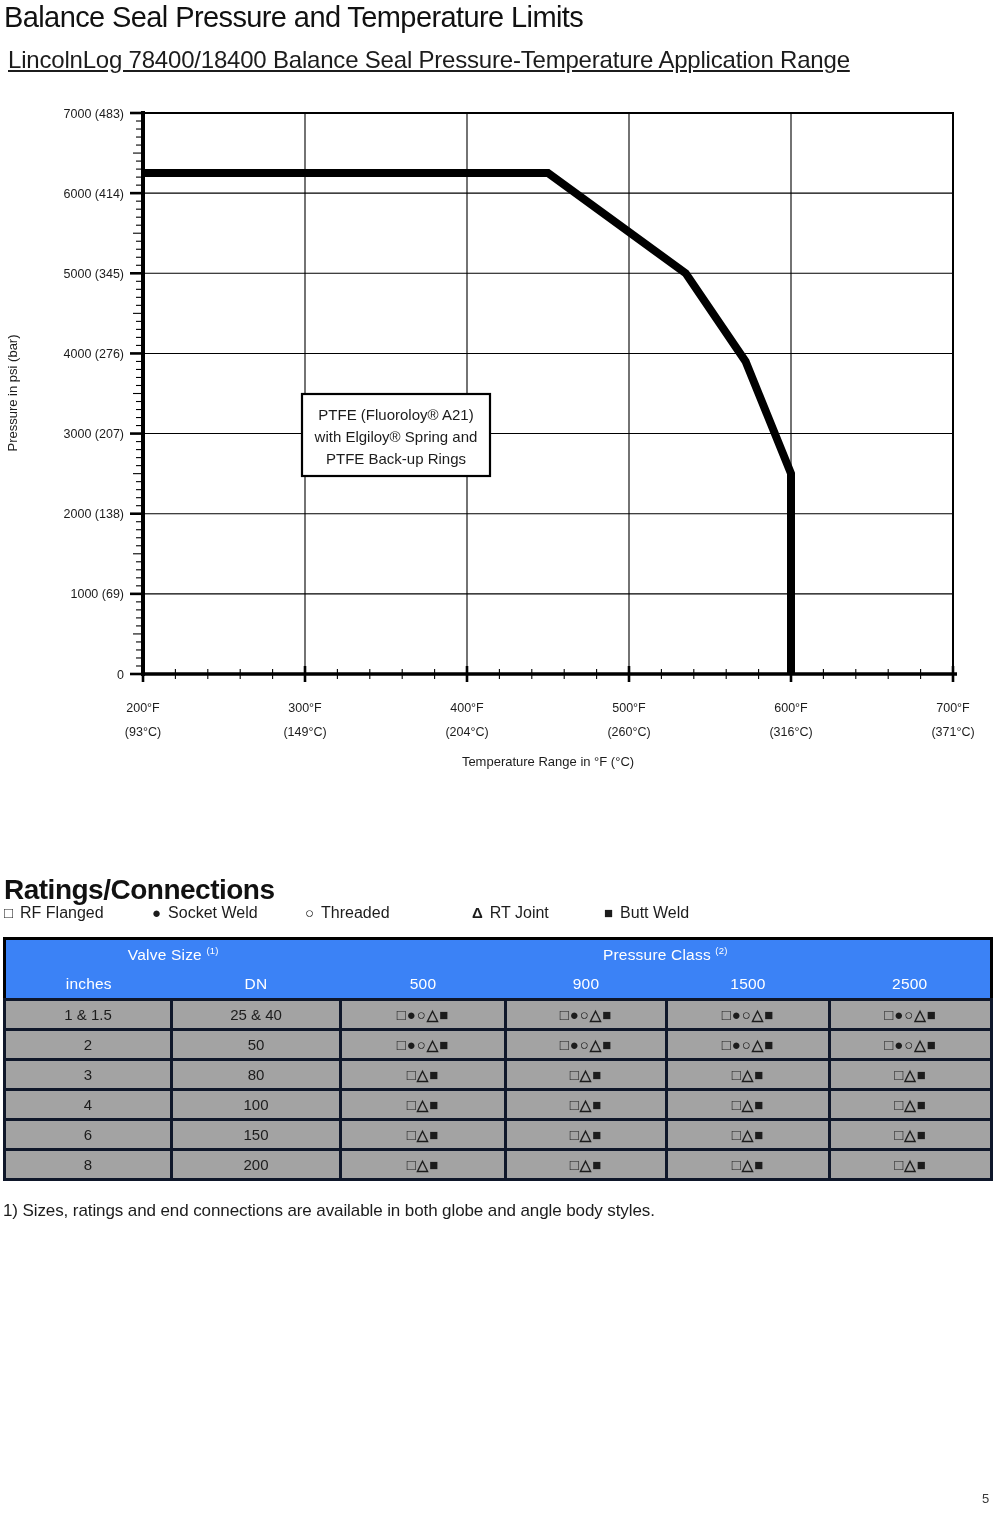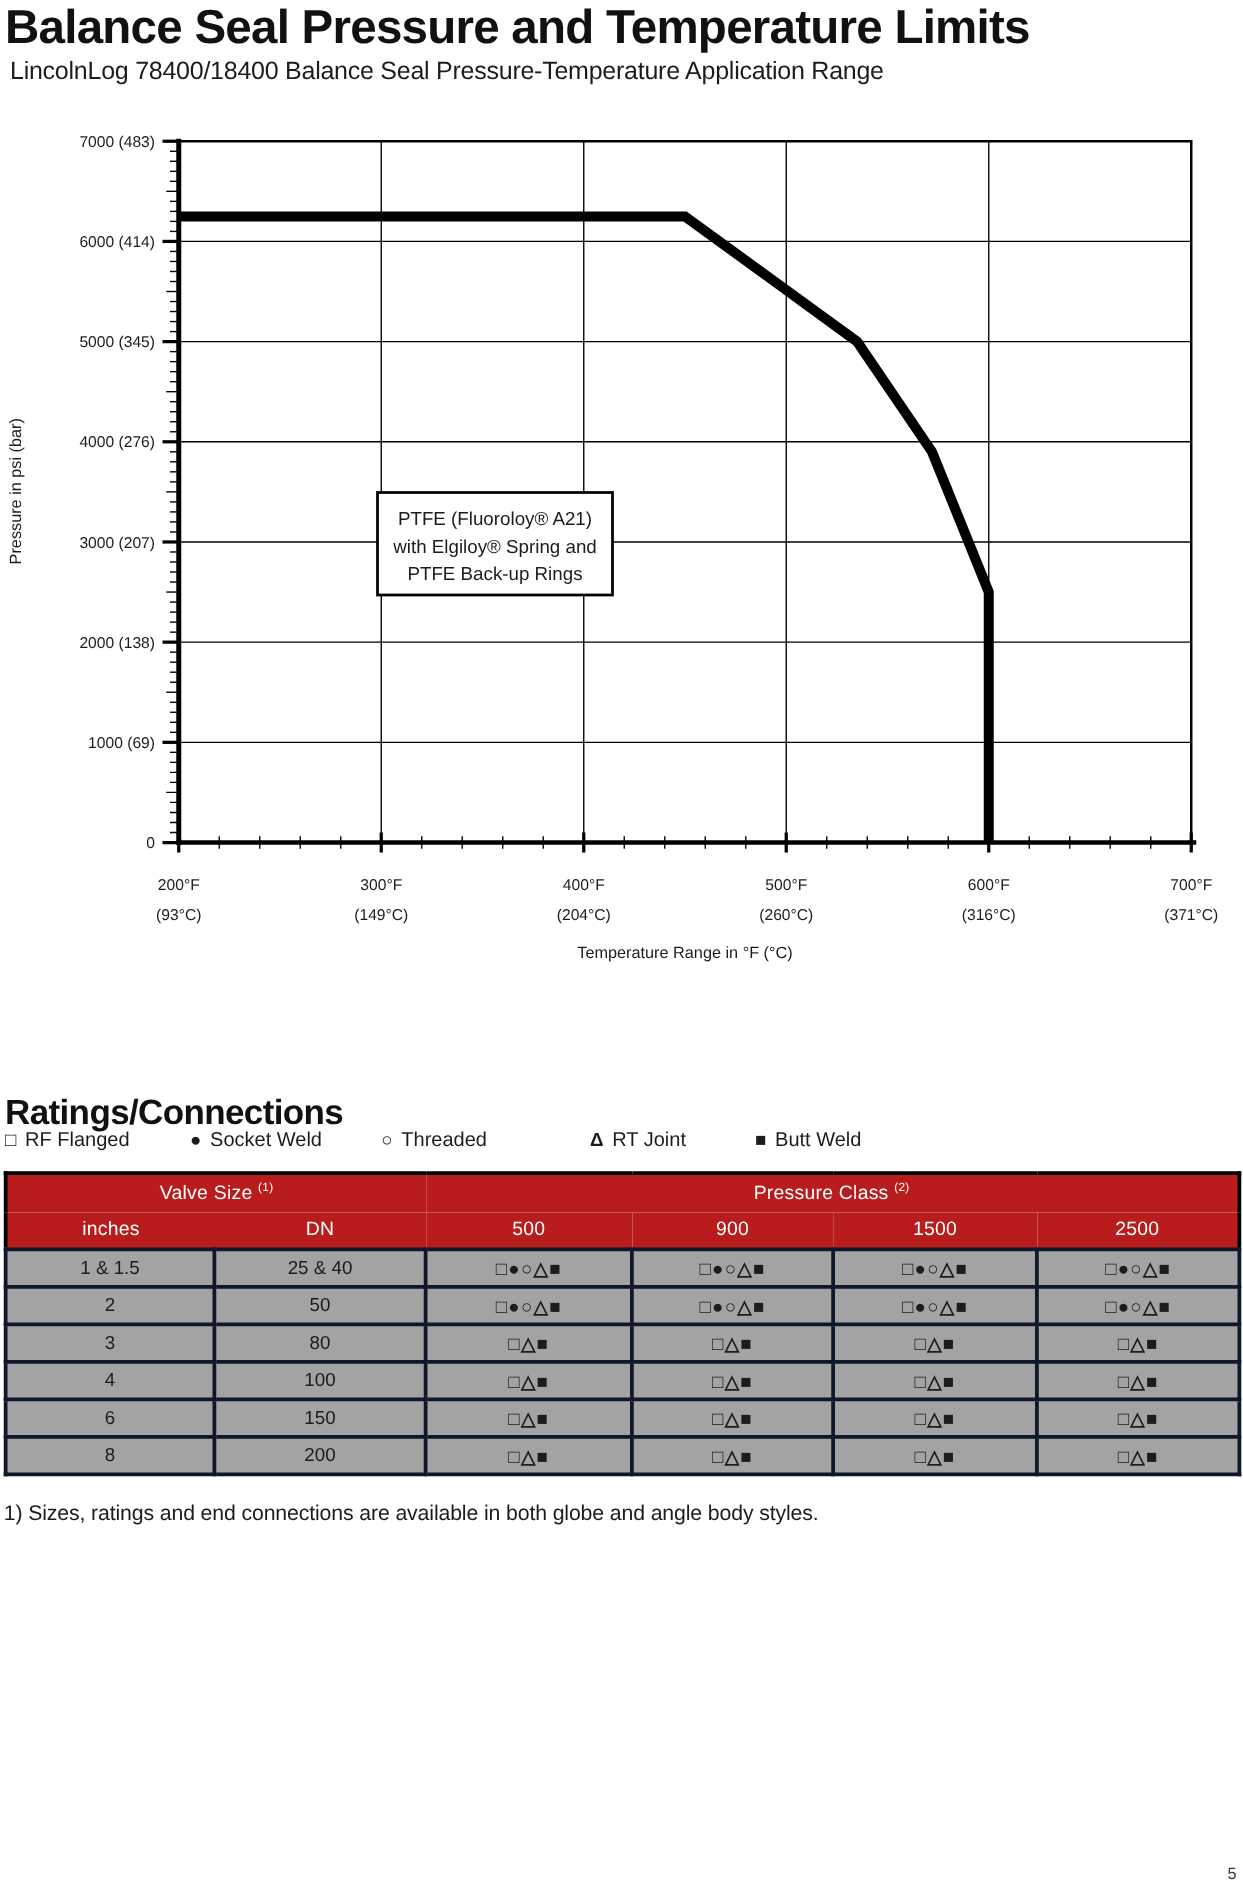--- a/index.html
+++ b/index.html
@@ -2,25 +2,25 @@
 <html><head>
 <meta charset="utf-8">
 <style>
   * { margin:0; padding:0; box-sizing:border-box; }
   html,body { background:#fff; }
   .page {
     position:relative; width:994px; height:1517px; background:#ffffff;
     font-family:"Liberation Sans", sans-serif; color:#1c1c1c; overflow:hidden;
   }
   .title {
-    position:absolute; left:4px; top:1px; font-size:38px; font-weight:700;
+    position:absolute; left:4px; top:1px; font-size:29px; font-weight:400;
     letter-spacing:-0.6px; color:#111;
   }
   .subtitle {
-    position:absolute; left:8px; top:46px; font-size:20px; letter-spacing:-0.2px;
+    position:absolute; left:8px; top:46px; font-size:24px; letter-spacing:-0.2px;text-decoration:underline;
   }
   .chart-svg { position:absolute; left:0; top:0; }
   .tick-label { font-size:12.5px; fill:#1c1c1c; }
   .axis-title { font-size:13px; fill:#1c1c1c; }
   .ann-text   { font-size:15px; fill:#1c1c1c; }
   .grid       { stroke:#000; stroke-width:1.1; }
   .border-rect{ fill:none; stroke:#000; stroke-width:2; }
   .axis-thick { stroke:#000; }
   .tick-major { stroke:#000; stroke-width:2.6; }
   .tick-minor { stroke:#000; stroke-width:1.1; }
@@ -32,21 +32,21 @@
     letter-spacing:-0.5px; color:#111;margin-top:18px;
   }
   .legend-item { position:absolute; top:904px; font-size:16px; white-space:nowrap; }
   .legend-sym  { margin-right:7px; font-weight:700; font-size:15px; }
 
   table.ratings {
     position:absolute; left:3px; top:937px; width:987px;
     border-collapse:collapse; table-layout:fixed; border:3px solid #000;
   }
   table.ratings thead td {
-    background:#b91c1c; color:#fff; border:0; text-align:center;
+    background:#3b82f6; color:#fff; border:0; text-align:center;
     font-size:15.5px; height:30px; letter-spacing:0.2px;
   }
   table.ratings thead tr.group td { height:31px; vertical-align:middle; }
   table.ratings thead sup { font-size:9.5px; }
   table.ratings tbody td {
     border:3px solid #0f172a; height:30px; text-align:center;
     font-size:15px; vertical-align:middle; background:#a3a3a3;
   }
   table.ratings tbody td.sym { letter-spacing:1px; font-weight:700; font-size:15px; }
 

